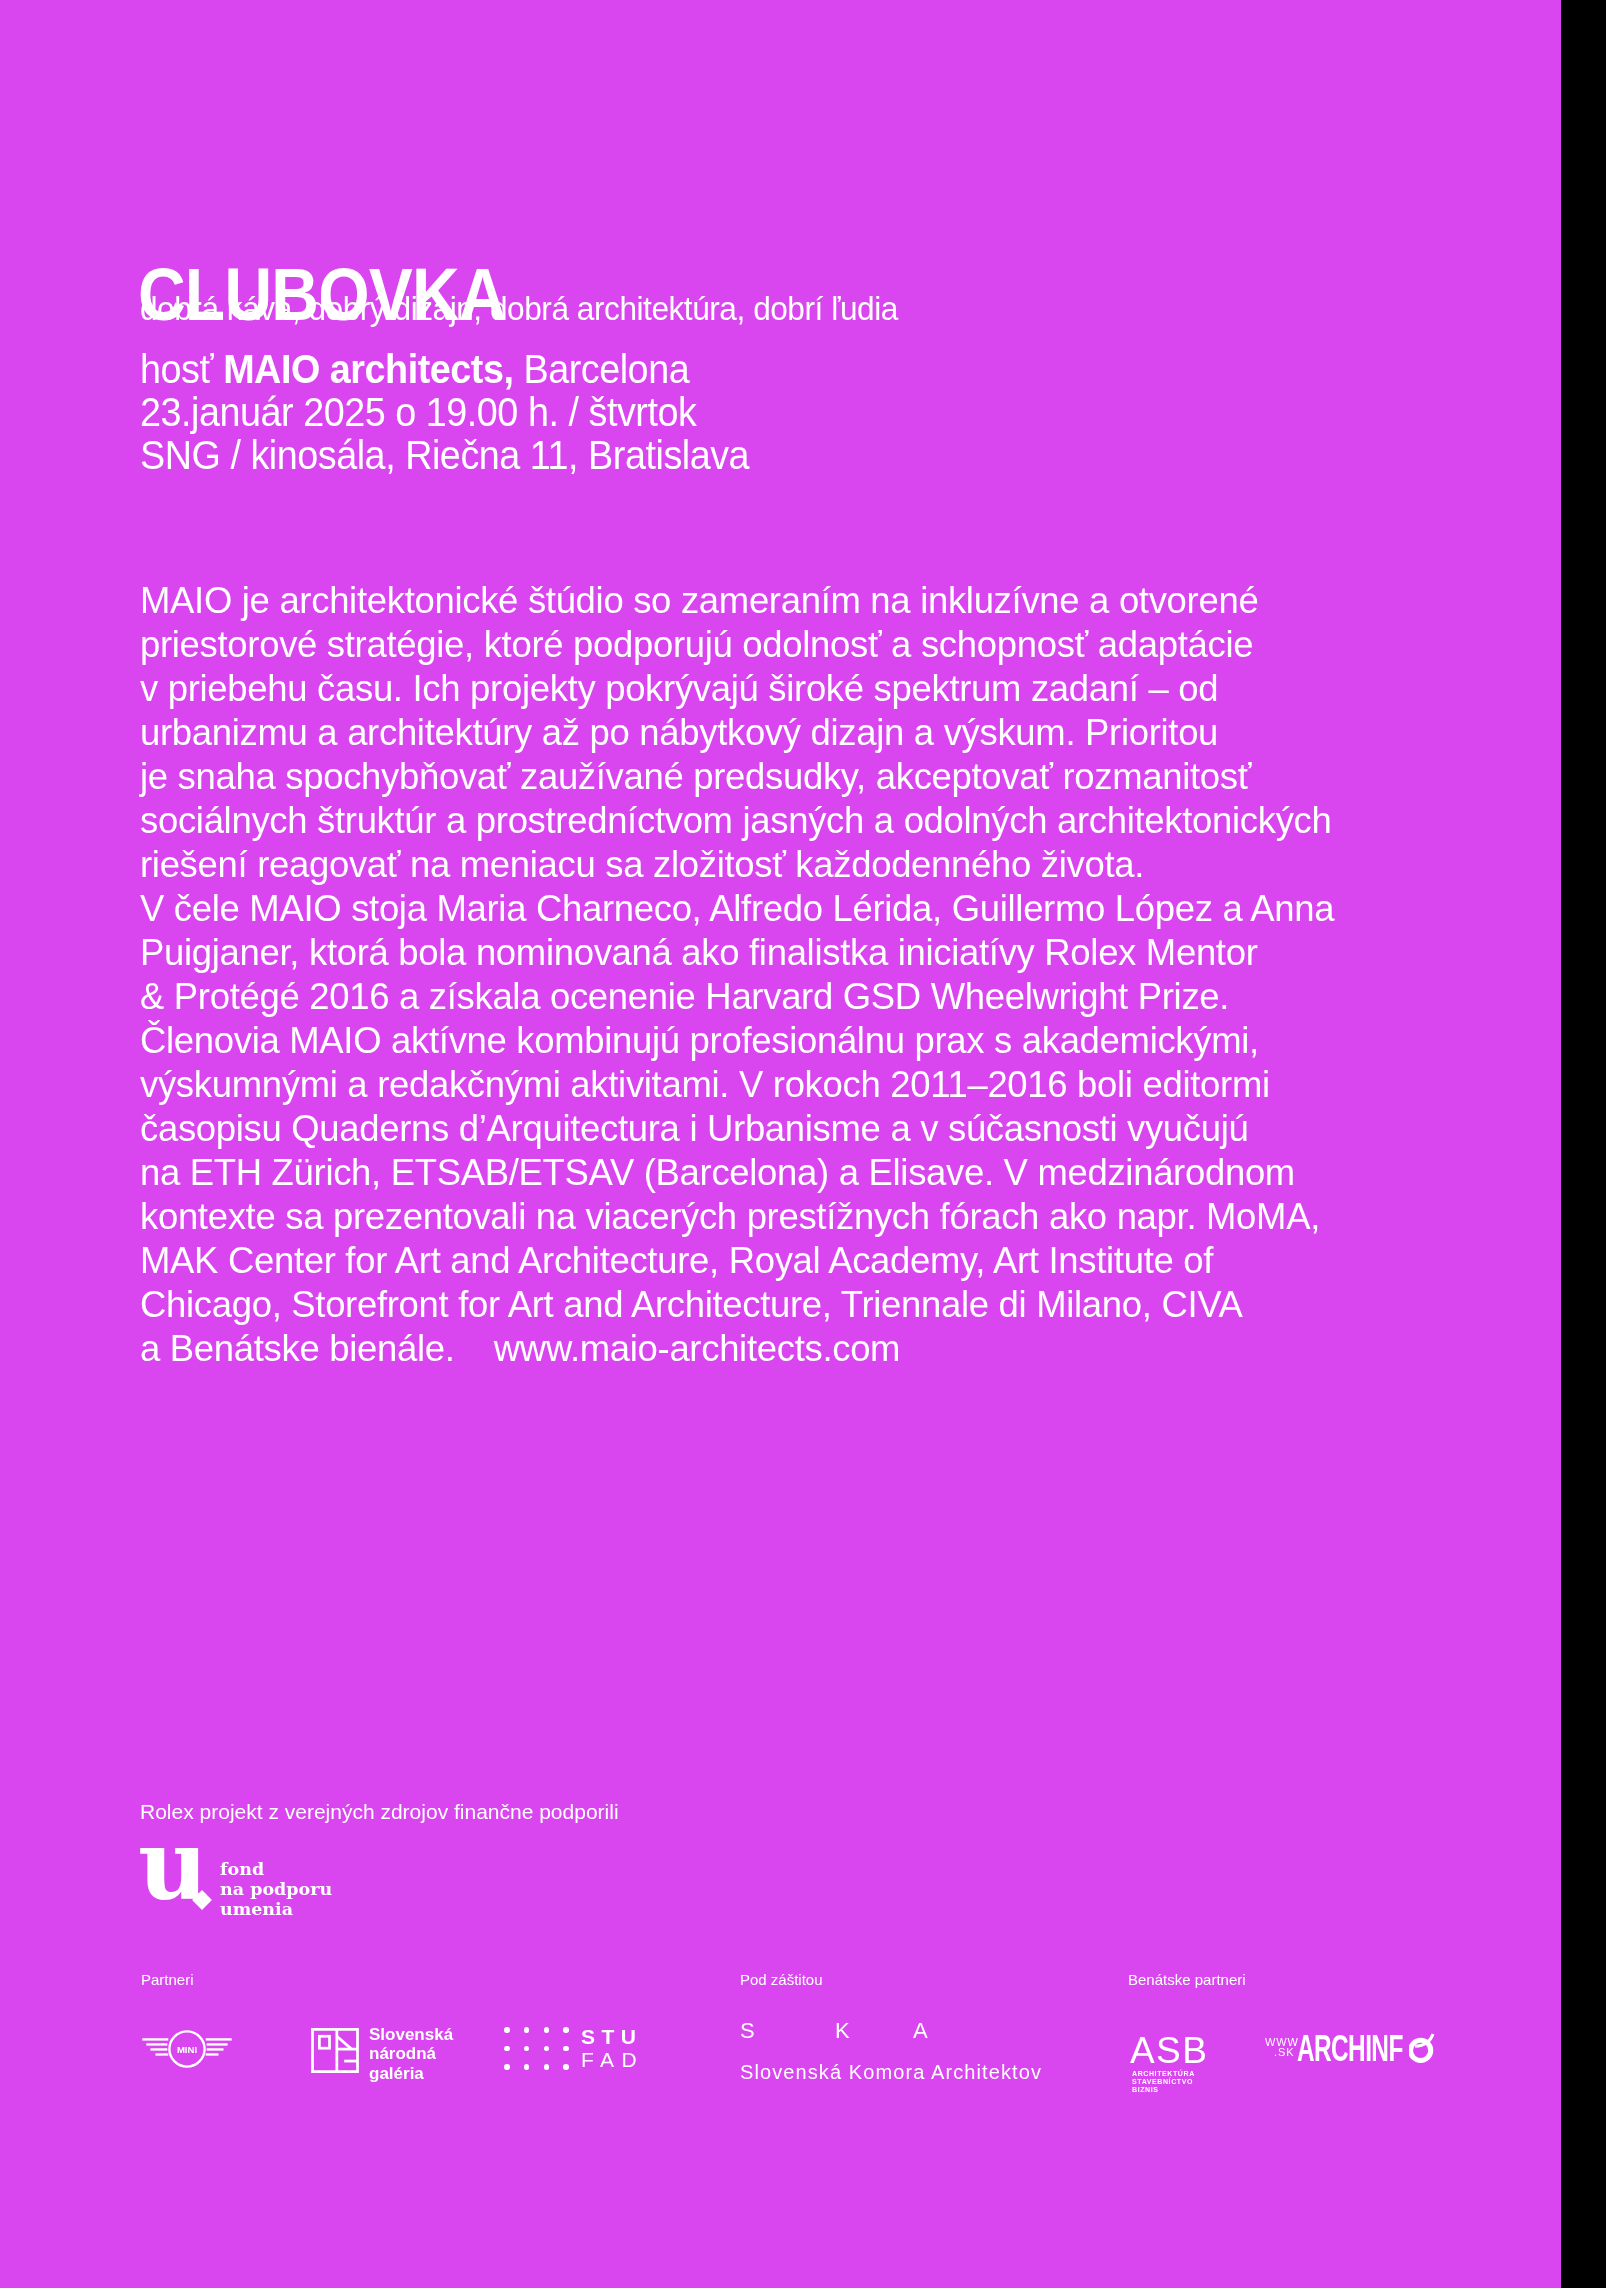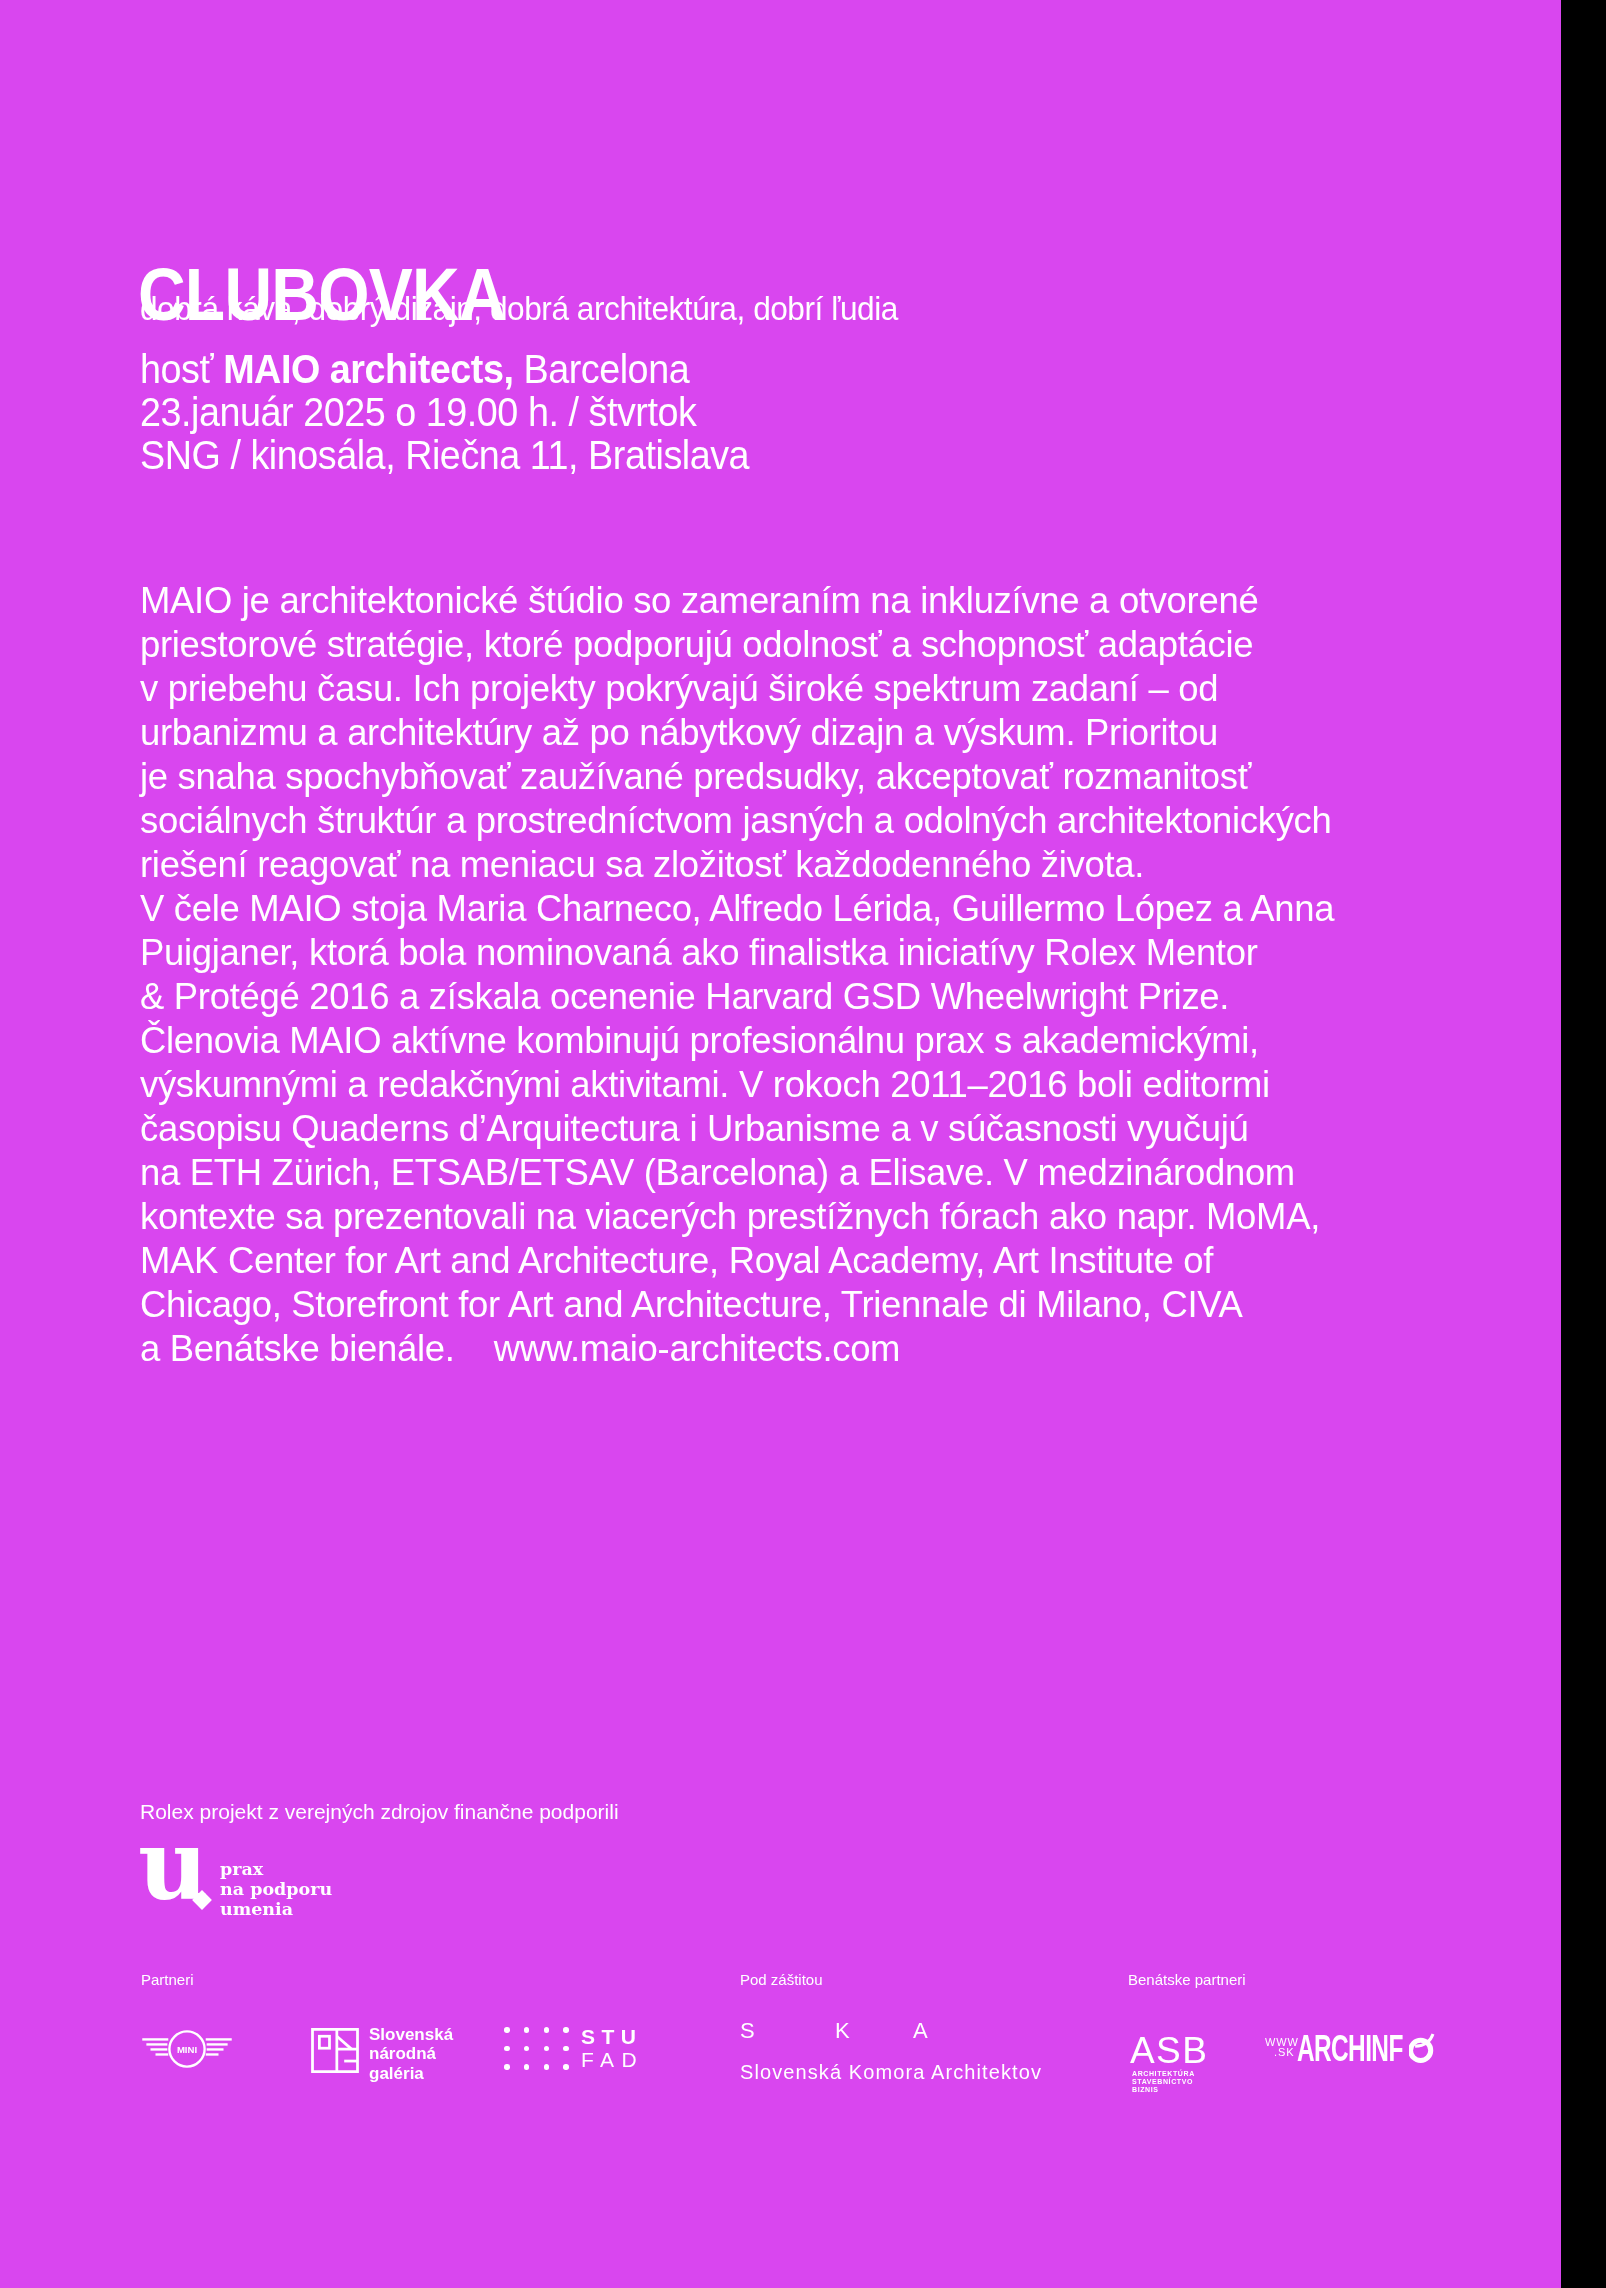--- a/index.html
+++ b/index.html
@@ -88,21 +88,21 @@
 na ETH Zürich, ETSAB/ETSAV (Barcelona) a Elisave. V medzinárodnom
 kontexte sa prezentovali na viacerých prestížnych fórach ako napr. MoMA,
 MAK Center for Art and Architecture, Royal Academy, Art Institute of
 Chicago, Storefront for Art and Architecture, Triennale di Milano, CIVA
 a Benátske bienále.&nbsp;&nbsp;&nbsp; www.maio-architects.com</section>
 
   <div id="support-note" class="abs">Rolex projekt z verejných zdrojov finančne podporili</div>
 
   <div id="fund-u" class="abs">u</div>
   <div id="fund-dot" class="abs"></div>
-  <div id="fund-text" class="abs pre">prax
+  <div id="fund-text" class="abs pre">fond
 na podporu
 umenia</div>
 
   <div id="label-partners" class="abs col-label">Partneri</div>
   <div id="label-patronage" class="abs col-label">Pod záštitou</div>
   <div id="label-media" class="abs col-label">Benátske partneri</div>
 
   <svg id="mini-logo" class="abs" width="92" height="42" viewBox="0 0 100 46">
     <g stroke="#ffffff" stroke-width="2.6" fill="none">
       <circle cx="50" cy="23" r="19.3"></circle>

